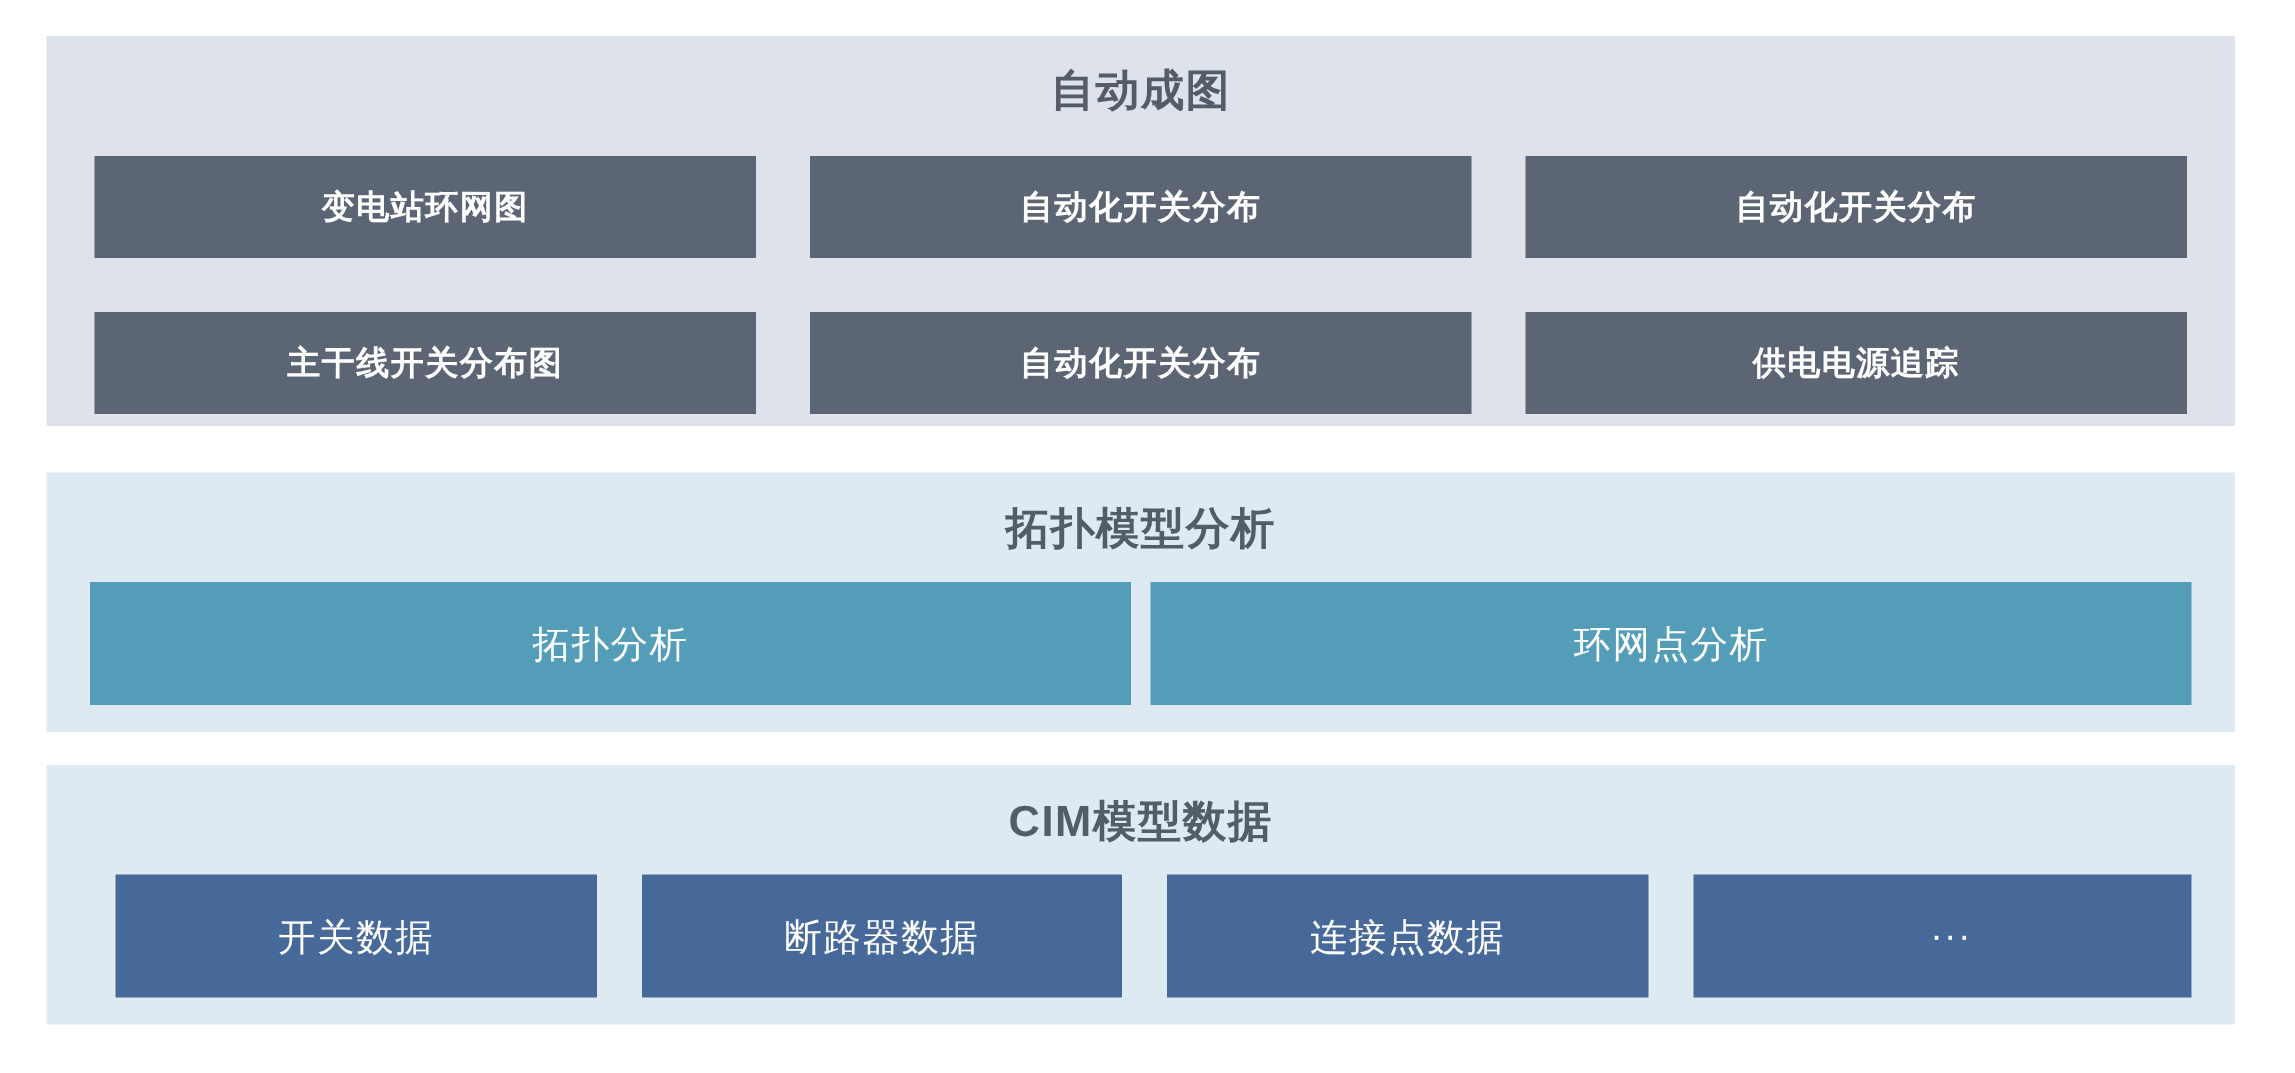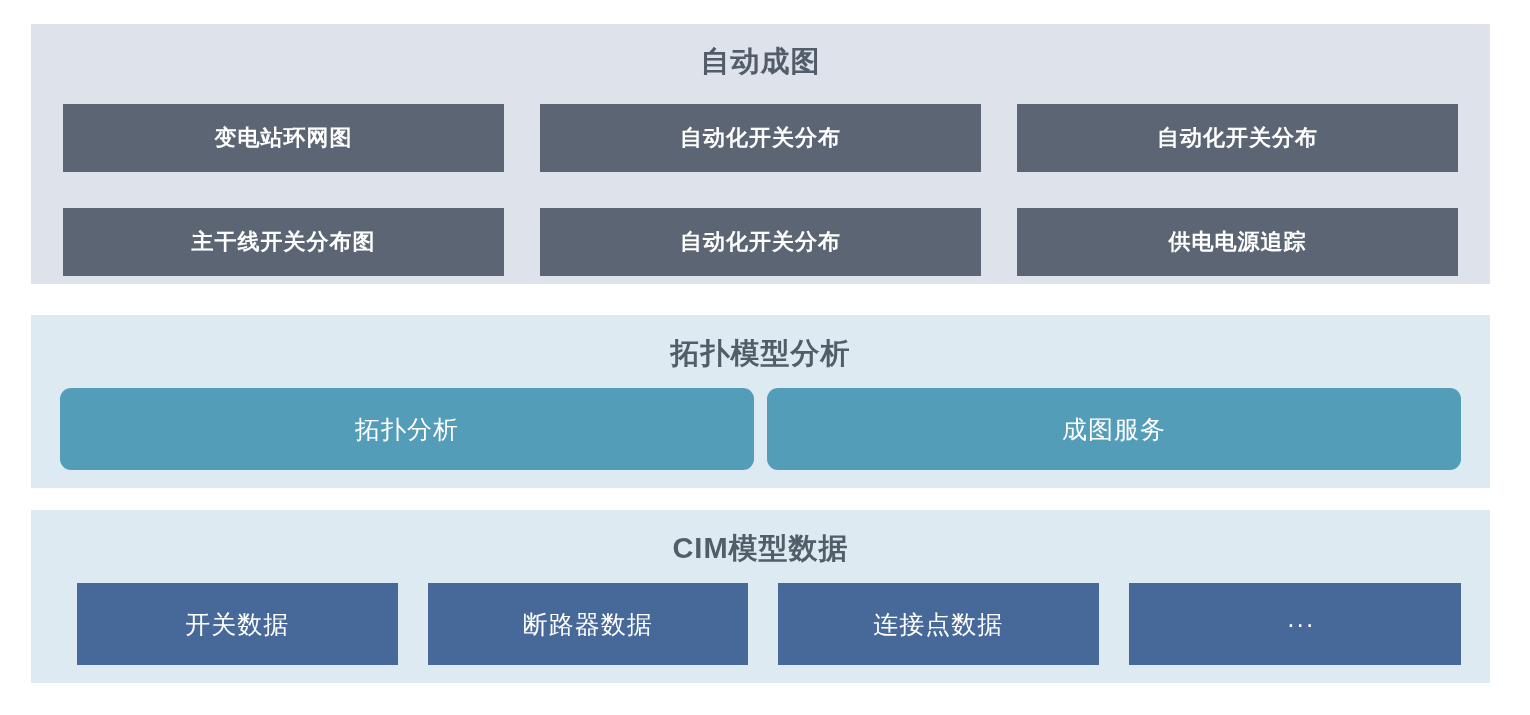--- a/index.html
+++ b/index.html
@@ -69,21 +69,21 @@
   }
   .layer-mid { top: 315px; }
   .layer-bottom { top: 510px; }
   .layer-mid .layer-title, .layer-bottom .layer-title { height: 32px; line-height: 32px; }
   .row-4 {
     margin-top: 19px;
     display: flex;
     gap: 13px;
   }
   .row-4 .box { flex: 1; height: 82px; font-size: 25px; font-weight: 400; letter-spacing: 1px; }
-  .box-teal { background: #539db9; border-radius: 11px; }
+  .box-teal { background: #539db9; }
   .box-blue { background: #46699a; margin-left: 17px; }
   .box-ellipsis { font-weight: 700; letter-spacing: 12px; font-size: 22px; padding-left: 12px; }
 </style>
 </head>
 <body>
 
 <div id="canvas">
 
   <div class="layer layer-auto">
     <div class="layer-title">自动成图</div>
@@ -94,21 +94,21 @@
       <div class="box box-dark">主干线开关分布图</div>
       <div class="box box-dark">自动化开关分布</div>
       <div class="box box-dark">供电电源追踪</div>
     </div>
   </div>
 
   <div class="layer layer-mid">
     <div class="layer-title">拓扑模型分析</div>
     <div class="row-4">
       <div class="box box-teal">拓扑分析</div>
-      <div class="box box-teal">成图服务</div>
+      <div class="box box-teal">环网点分析</div>
     </div>
   </div>
 
   <div class="layer layer-bottom">
     <div class="layer-title">CIM模型数据</div>
     <div class="row-4">
       <div class="box box-blue">开关数据</div>
       <div class="box box-blue">断路器数据</div>
       <div class="box box-blue">连接点数据</div>
       <div class="box box-blue box-ellipsis">···</div>

